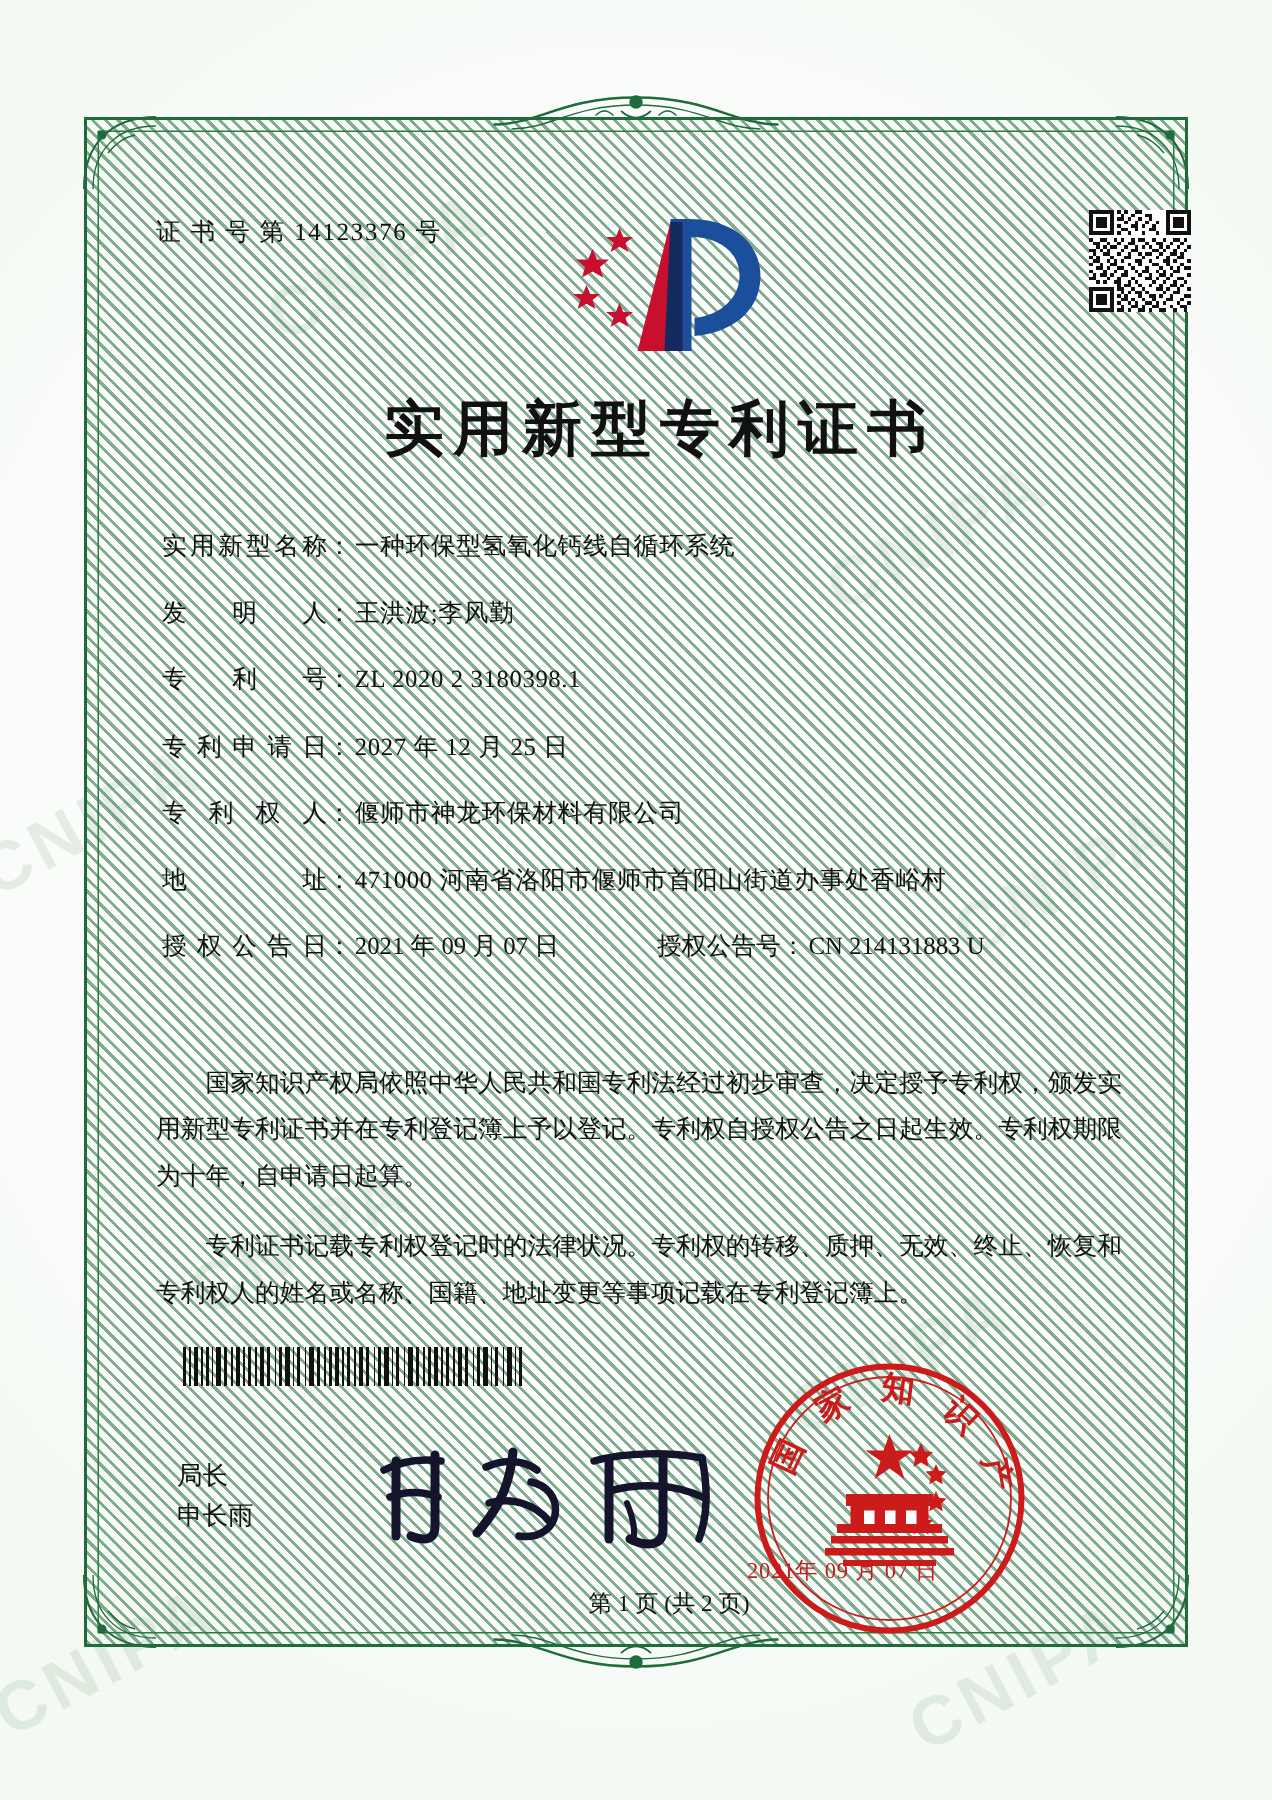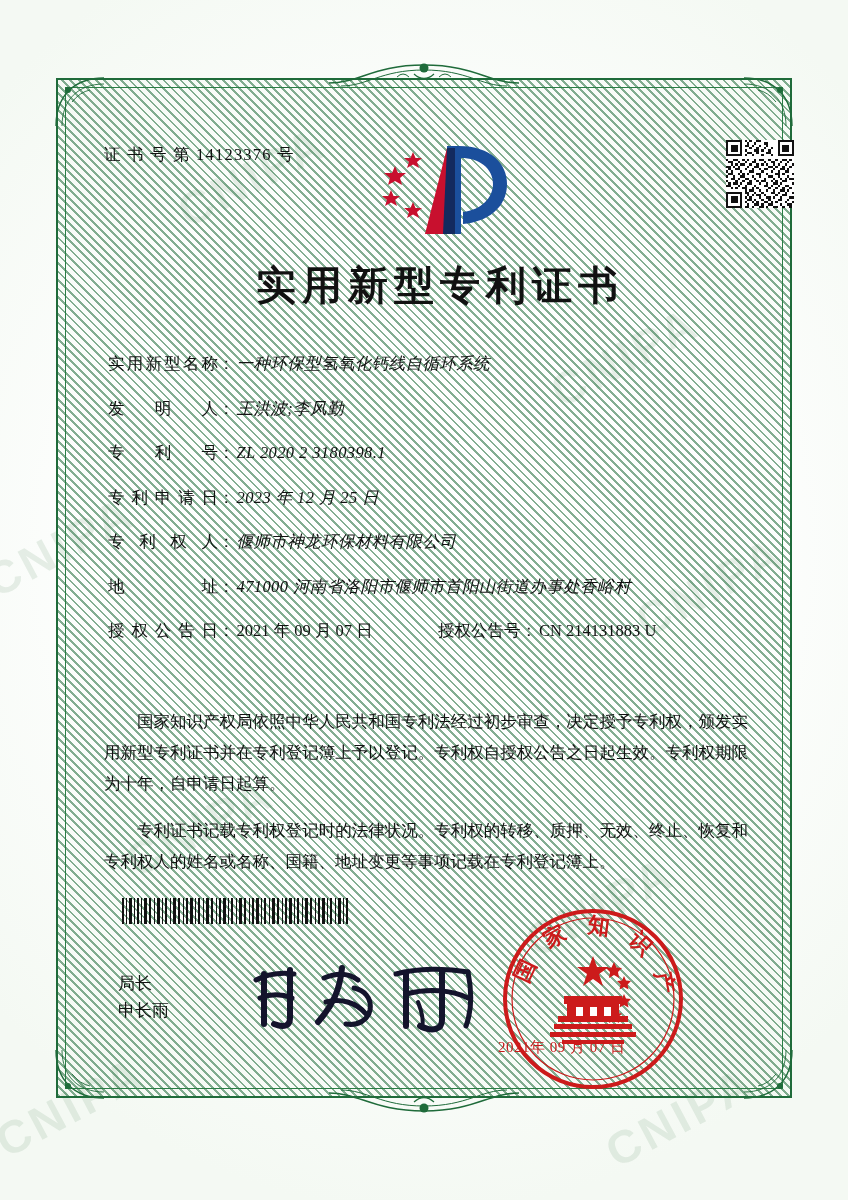--- a/index.html
+++ b/index.html
@@ -156,21 +156,21 @@
   }
   .field-label {
     width: 96px;
     flex: 0 0 96px;
     display: flex;
     justify-content: space-between;
     letter-spacing: 0;
   }
   .field-label.wide { width: 110px; flex-basis: 110px; }
   .field-colon { margin: 0 2px 0 0; }
-  .field-value { flex: 1; letter-spacing: 0.4px; font-style: italic; }
+  .field-value { flex: 1; letter-spacing: 0.4px; }
 
   .field-row-split { display: flex; align-items: baseline; font-size: 16.5px; }
   .split-left { width: 330px; flex: 0 0 330px; display: flex; align-items: baseline; }
   .split-right { display: flex; align-items: baseline; text-align: center; }
 
   #body-paragraphs {
     position: absolute;
     left: 48px;
     top: 612px;
     width: 644px;
@@ -581,21 +581,21 @@
 
       <div class="field-row">
         <span class="field-label wide">
           <span>专</span>
             <span>利</span>
             <span>申</span>
             <span>请</span>
             <span>日</span>
         </span>
         <span class="field-colon">：</span>
-        <span class="field-value">2023 年 12 月 25 日</span>
+        <span class="field-value">2027 年 12 月 25 日</span>
       </div>
 
       <div class="field-row">
         <span class="field-label wide">
           <span>专</span>
             <span>利</span>
             <span>权</span>
             <span>人</span>
         </span>
         <span class="field-colon">：</span>
@@ -751,15 +751,16 @@
       <defs>
         <path id="sealTextPath" d="M 95,95 m -66,0 a 66,66 0 1,1 132,0"></path>
       </defs>
       <text font-family="'Liberation Serif', serif" font-size="22" font-weight="700" fill="#cc1b1b" letter-spacing="7">
         <textPath href="#sealTextPath" startOffset="7%">国 家 知 识 产 权 局</textPath>
       </text>
     </svg>
 
     <div id="seal-date">2021年 09 月 07 日</div>
 
+    <div id="page-number">第 1 页 (共 2 页)</div>
   </div>
 
 </div>
 
 </body></html>

